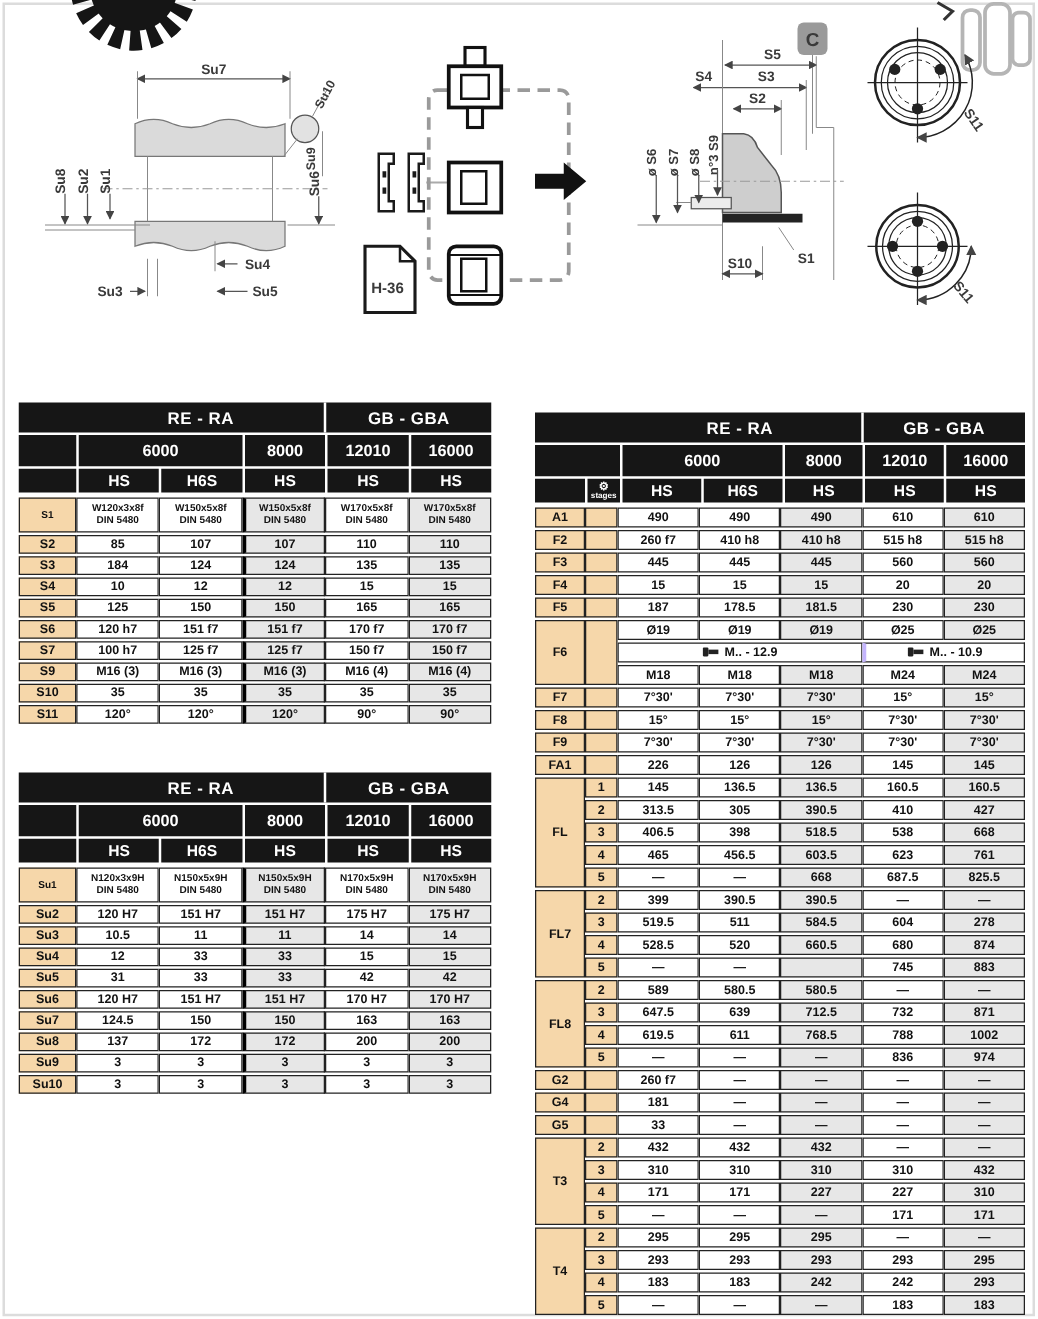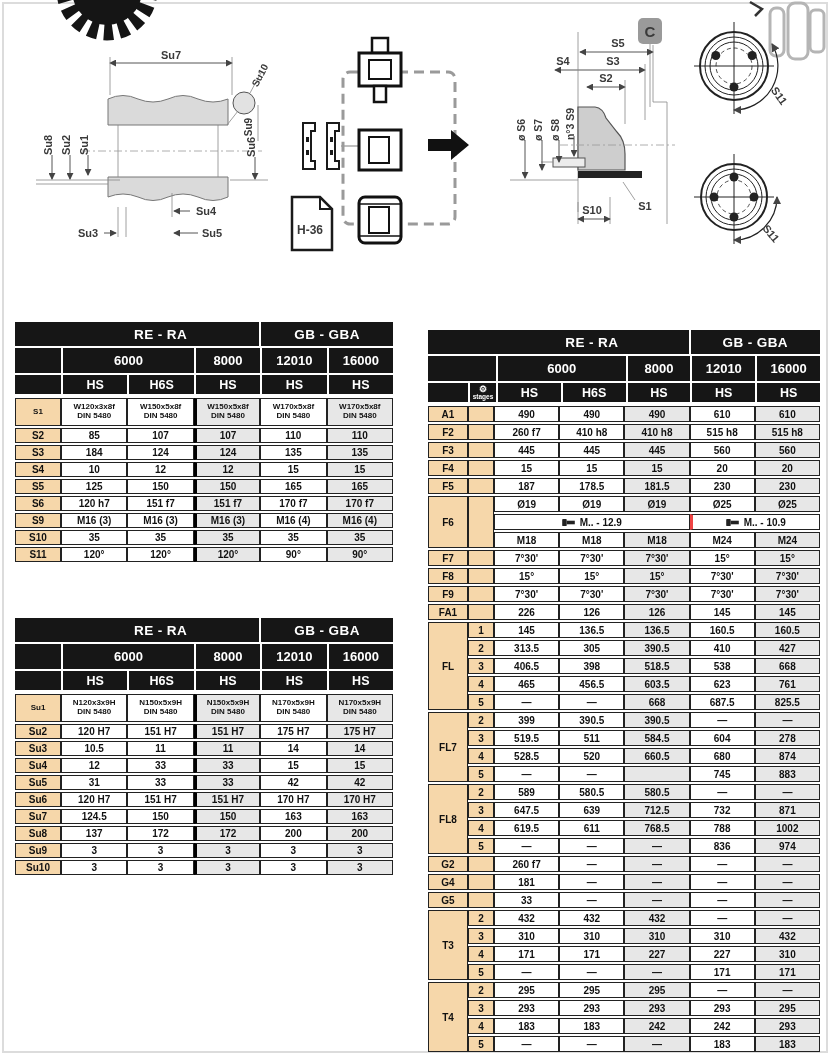--- a/index.html
+++ b/index.html
@@ -29,21 +29,21 @@
   .bt{border-collapse:separate;border-spacing:0 2px;table-layout:fixed;width:100%;}
   .bt td{border:1px solid #222;text-align:center;vertical-align:middle;font-weight:bold;
          font-size:10px;color:#111;background:#fff;padding:0;white-space:pre-line;
          height:13px;line-height:1.1;overflow:hidden;}
   .f-tbl .bt td{height:14px;}
   .bt td.lbl{background:#f6d7aa;}
   .bt td.stage{background:#f6d7aa;}
   .bt td.g{background:#e7e7e7;}
   .bt td.hv{border-left:3px solid #000;}
   .bt td.tall{height:26px;font-size:8px;}
-  .bt td.spanR{border-left:3px solid #ef4444;}
+  .bt td.spanR{border-left:3px solid #c4b5fd;}
   .bolticon{width:13px;height:9px;vertical-align:-1px;margin-right:5px;fill:#222;}
 
   
   .drw{position:absolute;}
   svg text{font-family:"Liberation Sans",sans-serif;font-weight:bold;fill:#3a3a3a;}
   .dim{stroke:#555;stroke-width:1;fill:none;}
   .thin{stroke:#888;stroke-width:.8;fill:none;}
   .cl{stroke:#999;stroke-width:.8;stroke-dasharray:8 3 2 3;fill:none;}
   .part{fill:#dadada;stroke:#777;stroke-width:1;}
   .blk{fill:#111;}
@@ -299,20 +299,28 @@
           </tr>
           <tr>
             <td class="lbl">S6</td>
             <td class="dc">120 h7</td>
             <td class="dc">151 f7</td>
             <td class="dc g hv">151 f7</td>
             <td class="dc">170 f7</td>
             <td class="dc g">170 f7</td>
           </tr>
           <tr>
+            <td class="lbl">S7</td>
+            <td class="dc">100 h7</td>
+            <td class="dc">125 f7</td>
+            <td class="dc g hv">125 f7</td>
+            <td class="dc">150 f7</td>
+            <td class="dc g">150 f7</td>
+          </tr>
+          <tr>
             <td class="lbl">S9</td>
             <td class="dc">M16 (3)</td>
             <td class="dc">M16 (3)</td>
             <td class="dc g hv">M16 (3)</td>
             <td class="dc">M16 (4)</td>
             <td class="dc g">M16 (4)</td>
           </tr>
           <tr>
             <td class="lbl">S10</td>
             <td class="dc">35</td>

